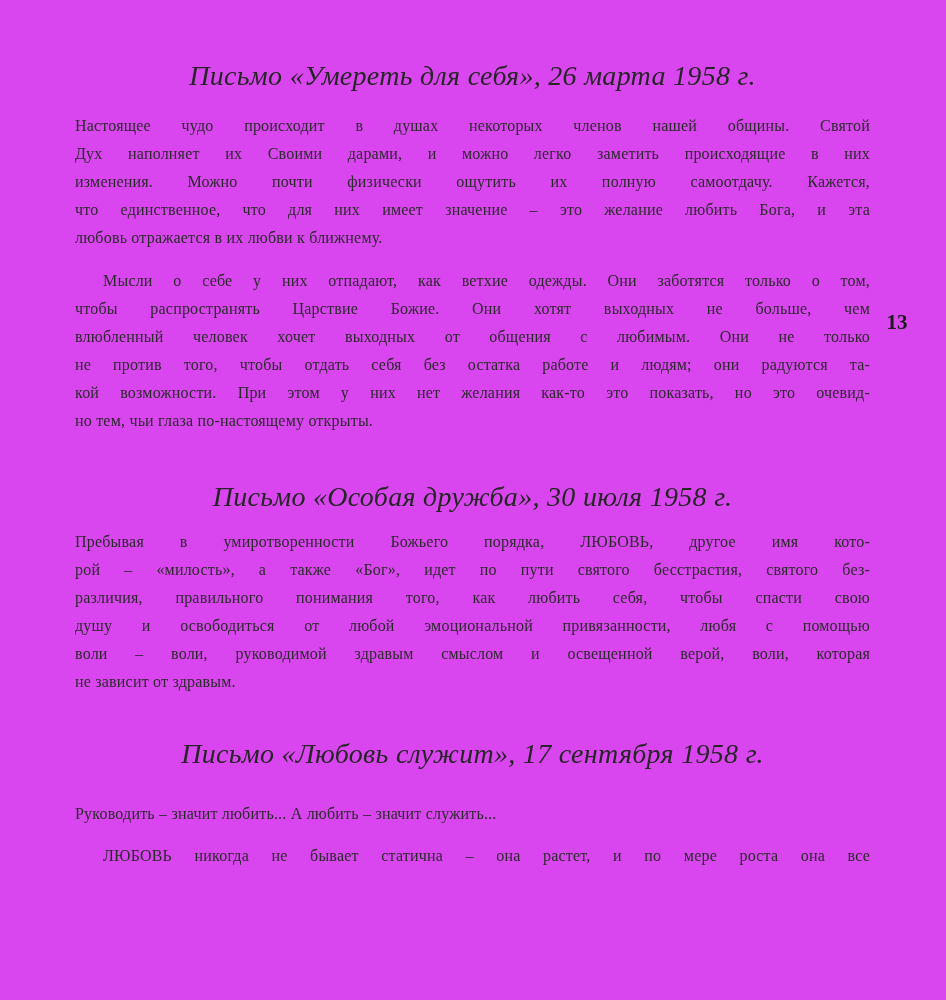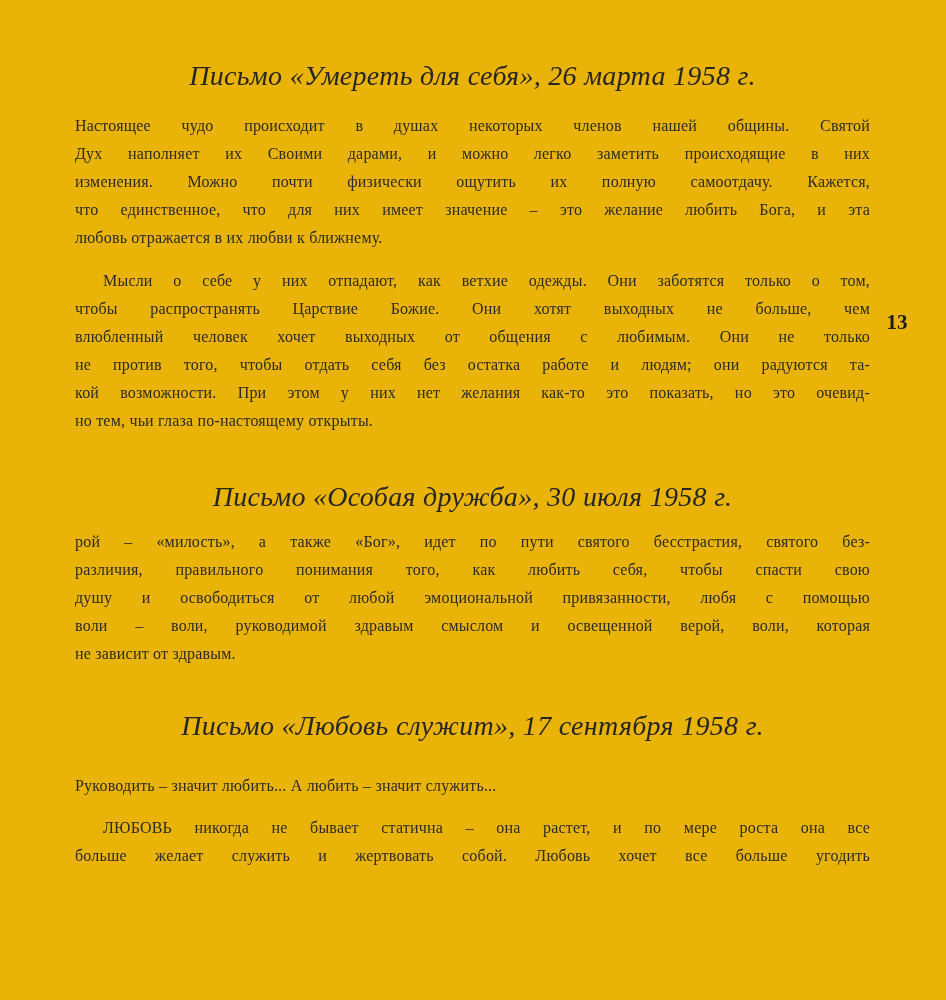--- a/index.html
+++ b/index.html
@@ -9,21 +9,21 @@
   }
   body {
     width: 946px;
     height: 1000px;
     font-family: "Liberation Serif", serif;
   }
   .page {
     position: relative;
     width: 946px;
     height: 1000px;
-    background: #eab308;
+    background: #d946ef;
     overflow: hidden;
     color: #2b2b2b;
   }
   .content {
     position: absolute;
     left: 75px;
     top: 0;
     width: 795px;
   }
   .heading {
@@ -89,35 +89,35 @@
           <div class="tline">влюбленный человек хочет выходных от общения с любимым. Они не только</div>
           <div class="tline">не против того, чтобы отдать себя без остатка работе и людям; они радуются та-</div>
           <div class="tline">кой возможности. При этом у них нет желания как-то это показать, но это очевид-</div>
           <div class="tline last">но тем, чьи глаза по-настоящему открыты.</div>
         </div>
     </section>
 
     <section class="sec2">
       <h2 class="heading">Письмо «Особая дружба», 30 июля 1958 г.</h2>
       <div class="para">
+          <div class="tline">Пребывая в умиротворенности Божьего порядка, ЛЮБОВЬ, другое имя кото-</div>
           <div class="tline">рой – «милость», а также «Бог», идет по пути святого бесстрастия, святого без-</div>
           <div class="tline">различия, правильного понимания того, как любить себя, чтобы спасти свою</div>
           <div class="tline">душу и освободиться от любой эмоциональной привязанности, любя с помощью</div>
           <div class="tline">воли – воли, руководимой здравым смыслом и освещенной верой, воли, которая</div>
           <div class="tline last">не зависит от здравым.</div>
         </div>
     </section>
 
     <section class="sec3">
       <h2 class="heading">Письмо «Любовь служит», 17 сентября 1958 г.</h2>
       <div class="para">
           <div class="tline last">Руководить – значит любить... А любить – значит служить...</div>
         </div>
       <div class="para indent">
           <div class="tline">ЛЮБОВЬ никогда не бывает статична – она растет, и по мере роста она все</div>
-          <div class="tline">больше желает служить и жертвовать собой. Любовь хочет все больше угодить</div>
         </div>
     </section>
 
   </div>
 
   <div class="pagenum">13</div>
 </div>
 
 </body></html>

